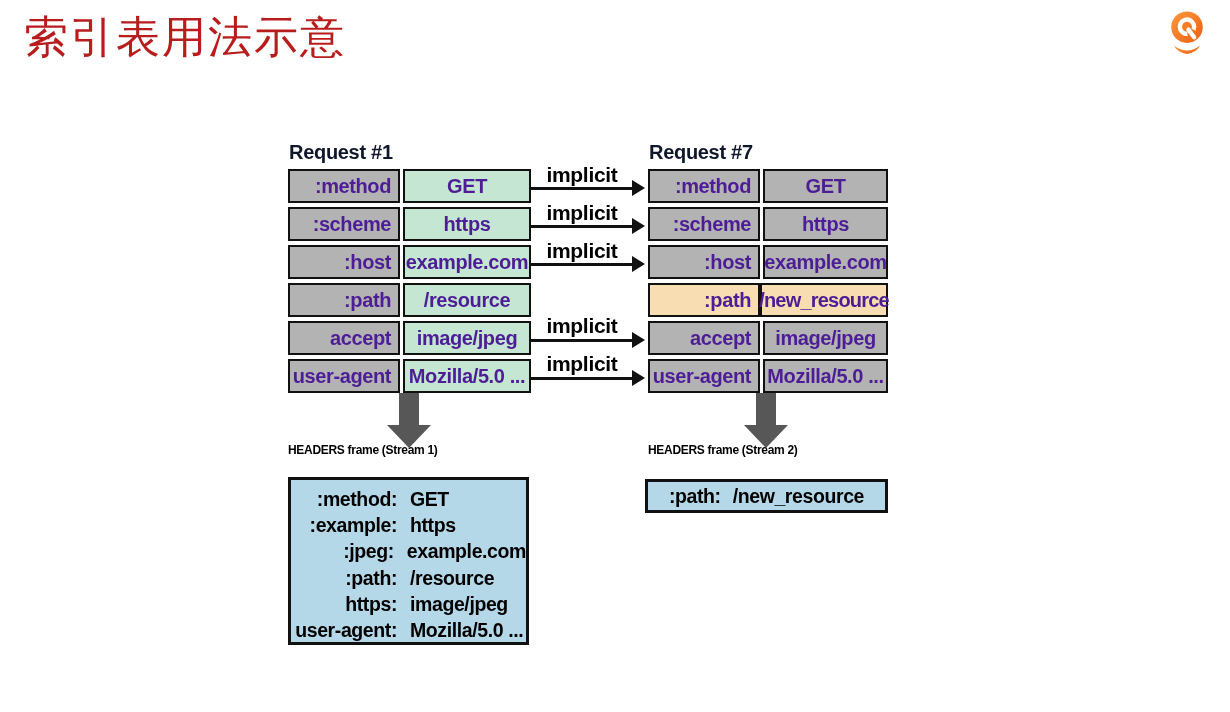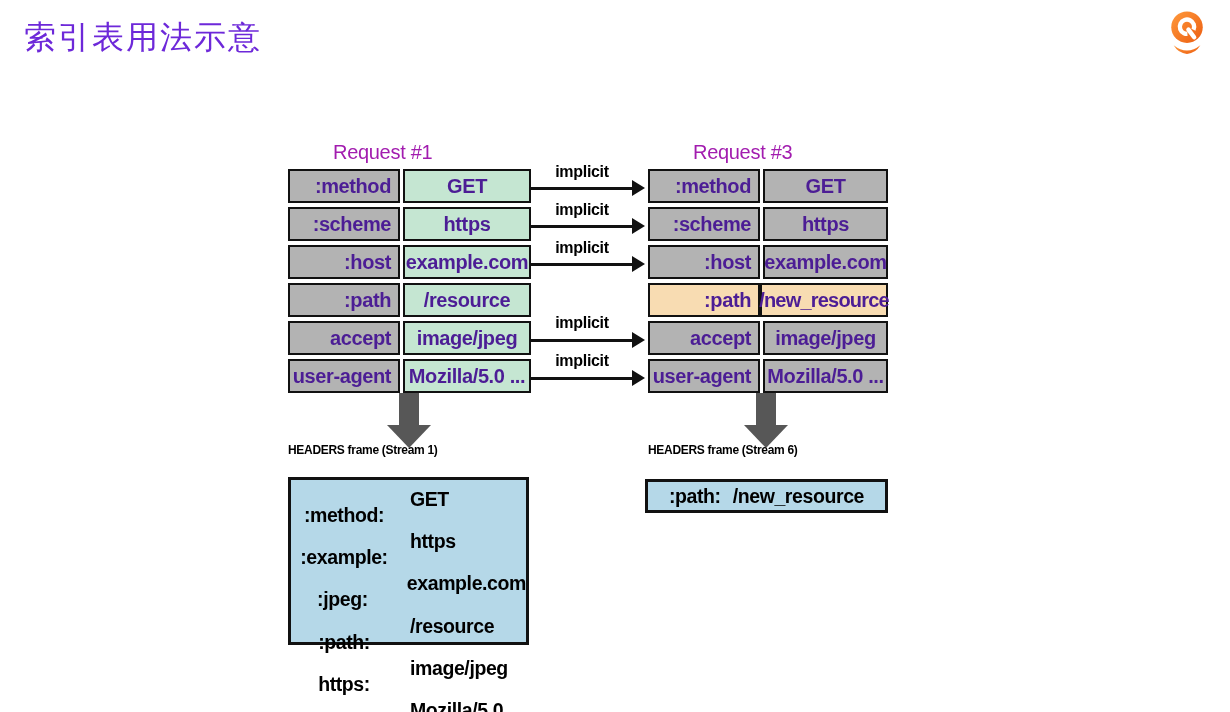--- a/index.html
+++ b/index.html
@@ -7,28 +7,28 @@
     --bigarrow:#575757; --border:#111111; --accent:#f06215; --logotext:#43484d;
   }
   *{margin:0;padding:0;box-sizing:border-box;}
   html,body{background:#e8e8e8;}
   .slide{
     position:relative; width:1230px; height:712px; background:#ffffff;
     font-family:"Liberation Sans","DejaVu Sans",sans-serif; overflow:hidden;
   }
   
   .title{
-    position:absolute; left:24px; top:16px; font-size:32px; font-weight:500;
-    color:#6d28d9; letter-spacing:2px; font-family:"Liberation Sans",sans-serif;
+    position:absolute; left:24px; top:8px; font-size:44px; font-weight:500;
+    color:#b91c1c; letter-spacing:2px; font-family:"Liberation Sans",sans-serif;
   }
   .logo{position:absolute; right:22px; top:8px; display:flex; align-items:center; gap:7px;}
   .logo-text{font-size:29px; font-weight:600; color:var(--logotext); letter-spacing:2px;}
   
   .tbl-caption{
-    position:absolute; font-size:20px; font-weight:400; color:#a21caf; letter-spacing:-0.3px;margin-left:44px;
+    position:absolute; font-size:20px; font-weight:700; color:#0f172a; letter-spacing:-0.3px;
   }
   .htable{position:absolute; display:flex; flex-direction:column; gap:4px;}
   .hrow{display:flex; gap:3px; height:34px;}
   .hrow.hl{gap:0;}
   .cell{
     display:flex; align-items:center; border:2.5px solid var(--border);
     font-size:20px; font-weight:700; letter-spacing:-0.4px; color:#4c1d95; white-space:nowrap;
   }
   .cell.key{width:112px; justify-content:flex-end; padding-right:7px; background:var(--gray);}
   .cell.val{width:128px; justify-content:center; background:var(--green);}
@@ -36,40 +36,40 @@
   .htable.right .hrow.hl .cell{background:var(--peach);}
   .htable.right .hrow.hl .cell.val{width:128px; letter-spacing:-0.8px;}
   
   .imp-line{position:absolute; left:531px; width:102px; height:3px; background:var(--border);}
   .imp-line::after{
     content:""; position:absolute; right:-12px; top:-6.5px; width:0; height:0;
     border-left:13px solid var(--border); border-top:8px solid transparent; border-bottom:8px solid transparent;
   }
   .imp-label{
     position:absolute; left:531px; width:102px; text-align:center;
-    font-size:16px; font-weight:700; letter-spacing:-0.3px; color:#000;
+    font-size:21px; font-weight:700; letter-spacing:-0.3px; color:#000;
   }
   
   .bigarrow{position:absolute; width:44px; height:55px;}
   .bigarrow .shaft{position:absolute; left:12px; top:0; width:20px; height:32px; background:var(--bigarrow);}
   .bigarrow .head{
     position:absolute; left:0; top:32px; width:0; height:0;
     border-left:22px solid transparent; border-right:22px solid transparent;
     border-top:23px solid var(--bigarrow);
   }
   
   .frame-caption{
     position:absolute; font-size:12px; font-weight:700; color:#000; letter-spacing:-0.3px;
   }
   .frame-box{
     position:absolute; background:var(--blue); border:3px solid var(--border);
   }
   .frame-box.list{padding:6px 0 5px 0; display:flex; flex-direction:column;}
   .fline{display:flex; gap:13px; line-height:26.2px; font-size:19.5px; font-weight:700; letter-spacing:-0.4px;}
-  .fline .k{width:106px; text-align:center; white-space:nowrap;margin-top:16px;}
+  .fline .k{width:106px; text-align:right; white-space:nowrap;}
   .fline .v{white-space:nowrap;}
   .frame-box.single{display:flex; align-items:center; justify-content:center; gap:12px;
     font-size:19.5px; font-weight:700; letter-spacing:-0.4px;}
 </style>
 </head>
 <body>
 
 <div class="slide">
 
   <h1 class="title">索引表用法示意</h1>
@@ -110,21 +110,21 @@
     <div class="hrow">
       <div class="cell key">accept</div>
       <div class="cell val">image/jpeg</div>
     </div>
     <div class="hrow">
       <div class="cell key">user-agent</div>
       <div class="cell val">Mozilla/5.0 ...</div>
     </div>
   </div>
 
-  <div class="tbl-caption" style="left:649px; top:141px;">Request #3</div>
+  <div class="tbl-caption" style="left:649px; top:141px;">Request #7</div>
   <div class="htable right" style="left:648px; top:169px;">
     <div class="hrow">
       <div class="cell key">:method</div>
       <div class="cell val">GET</div>
     </div>
     <div class="hrow">
       <div class="cell key">:scheme</div>
       <div class="cell val">https</div>
     </div>
     <div class="hrow">
@@ -186,19 +186,19 @@
     <div class="fline">
       <span class="k">https:</span>
       <span class="v">image/jpeg</span>
     </div>
     <div class="fline">
       <span class="k">user-agent:</span>
       <span class="v">Mozilla/5.0 ...</span>
     </div>
   </div>
 
-  <div class="frame-caption" style="left:648px; top:443px;">HEADERS frame (Stream 6)</div>
+  <div class="frame-caption" style="left:648px; top:443px;">HEADERS frame (Stream 2)</div>
   <div class="frame-box single" style="left:645px; top:479px; width:243px; height:34px;">
     <span class="k">:path:</span>
     <span class="v">/new_resource</span>
   </div>
 
 </div>
 
 </body></html>

